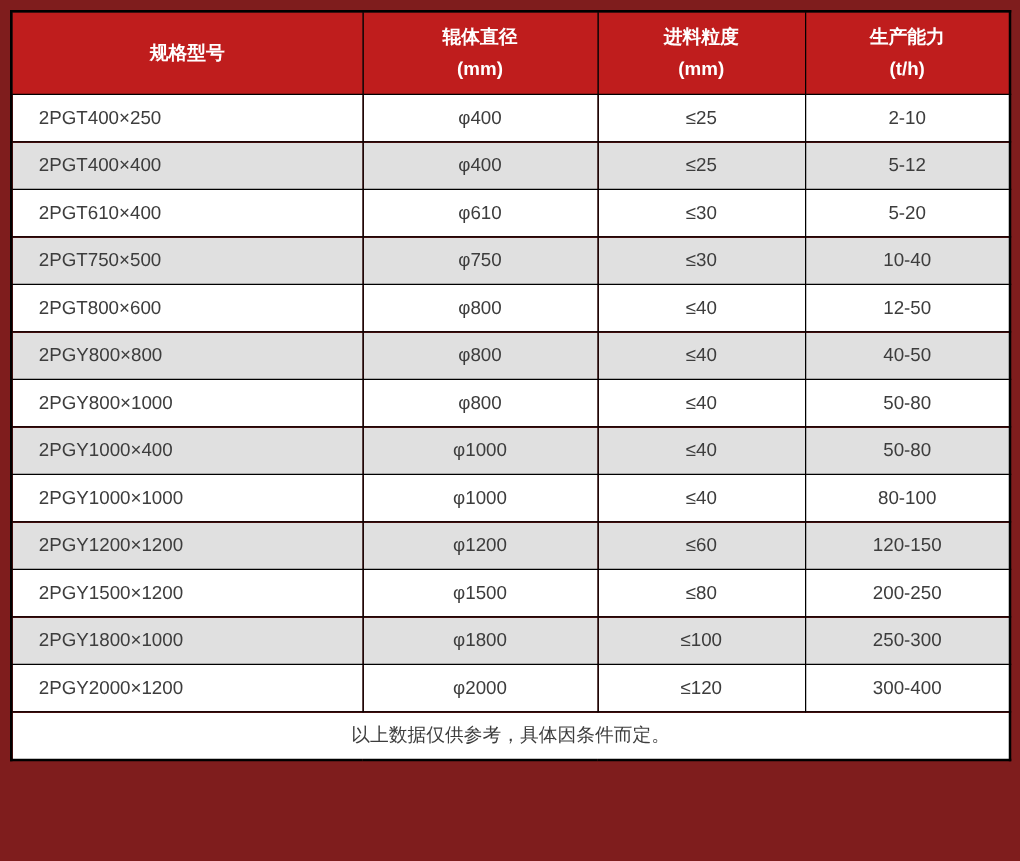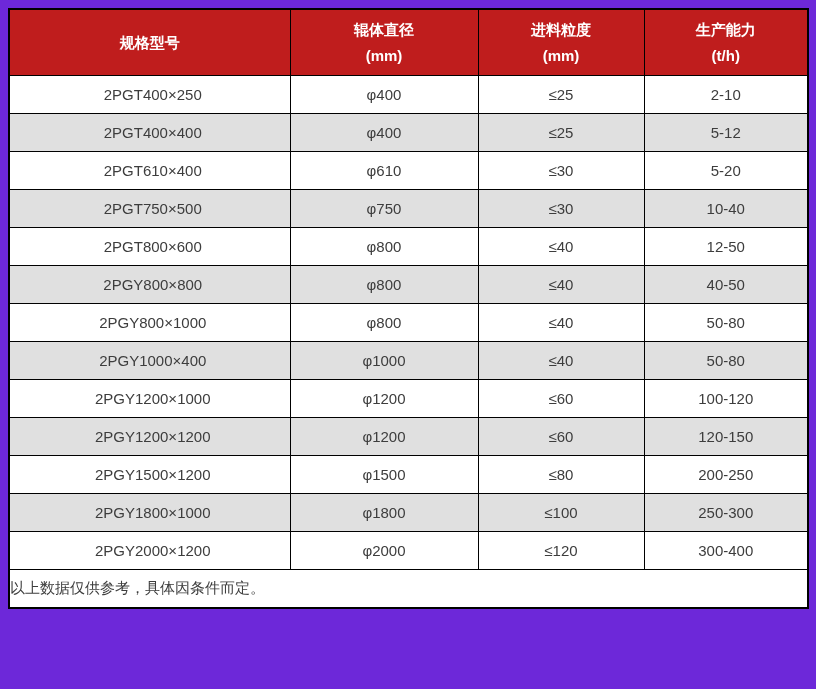--- a/index.html
+++ b/index.html
@@ -13,21 +13,21 @@
   html,body{
     margin:0;
     padding:0;
     background:#ffffff;
     font-family:"Liberation Sans","DejaVu Sans",sans-serif;
   }
   .page{
     position:relative;
     width:816px;
     height:689px;
-    background:#6d28d9;
+    background:#7f1d1d;
     overflow:hidden;
     text-decoration:underline;
   }
   table.spec-table{
     position:absolute;
     left:8px;
     top:8px;
     width:799px;
     border-collapse:collapse;
     table-layout:fixed;
@@ -57,26 +57,26 @@
     font-size:15px;
     color:var(--cell-text);
     text-align:center;
     vertical-align:middle;
     background:var(--row-bg);
   }
   .spec-table tbody tr:nth-child(even) td{
     background:var(--row-alt-bg);
   }
   .spec-table td.model{
-    text-align:center;
-    padding-left:6px;
+    text-align:left;
+    padding-left:21px;
   }
   .spec-table tfoot td{
     background:var(--row-bg);
-    text-align:left;
+    text-align:center;
     height:37px;
   }
   col.c-model{width:281px;}
   col.c-diameter{width:188px;}
   col.c-feed{width:166px;}
   col.c-capacity{width:164px;}
 </style>
 </head>
 <body>
 
@@ -150,24 +150,24 @@
           <td>≤40</td>
           <td>50-80</td>
         </tr>
         <tr>
           <td class="model">2PGY1000×400</td>
           <td>φ1000</td>
           <td>≤40</td>
           <td>50-80</td>
         </tr>
         <tr>
-          <td class="model">2PGY1200×1000</td>
-          <td>φ1200</td>
-          <td>≤60</td>
-          <td>100-120</td>
+          <td class="model">2PGY1000×1000</td>
+          <td>φ1000</td>
+          <td>≤40</td>
+          <td>80-100</td>
         </tr>
         <tr>
           <td class="model">2PGY1200×1200</td>
           <td>φ1200</td>
           <td>≤60</td>
           <td>120-150</td>
         </tr>
         <tr>
           <td class="model">2PGY1500×1200</td>
           <td>φ1500</td>

